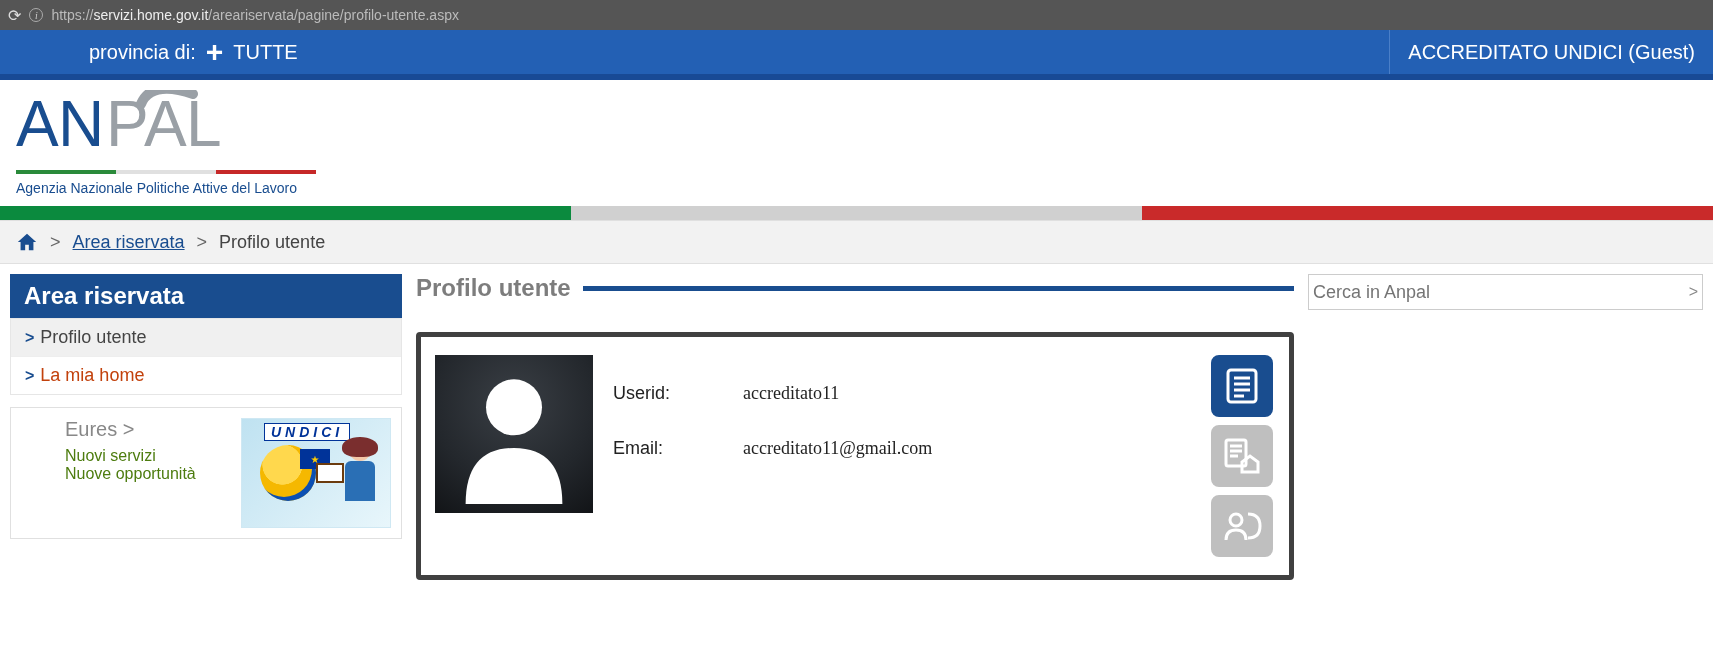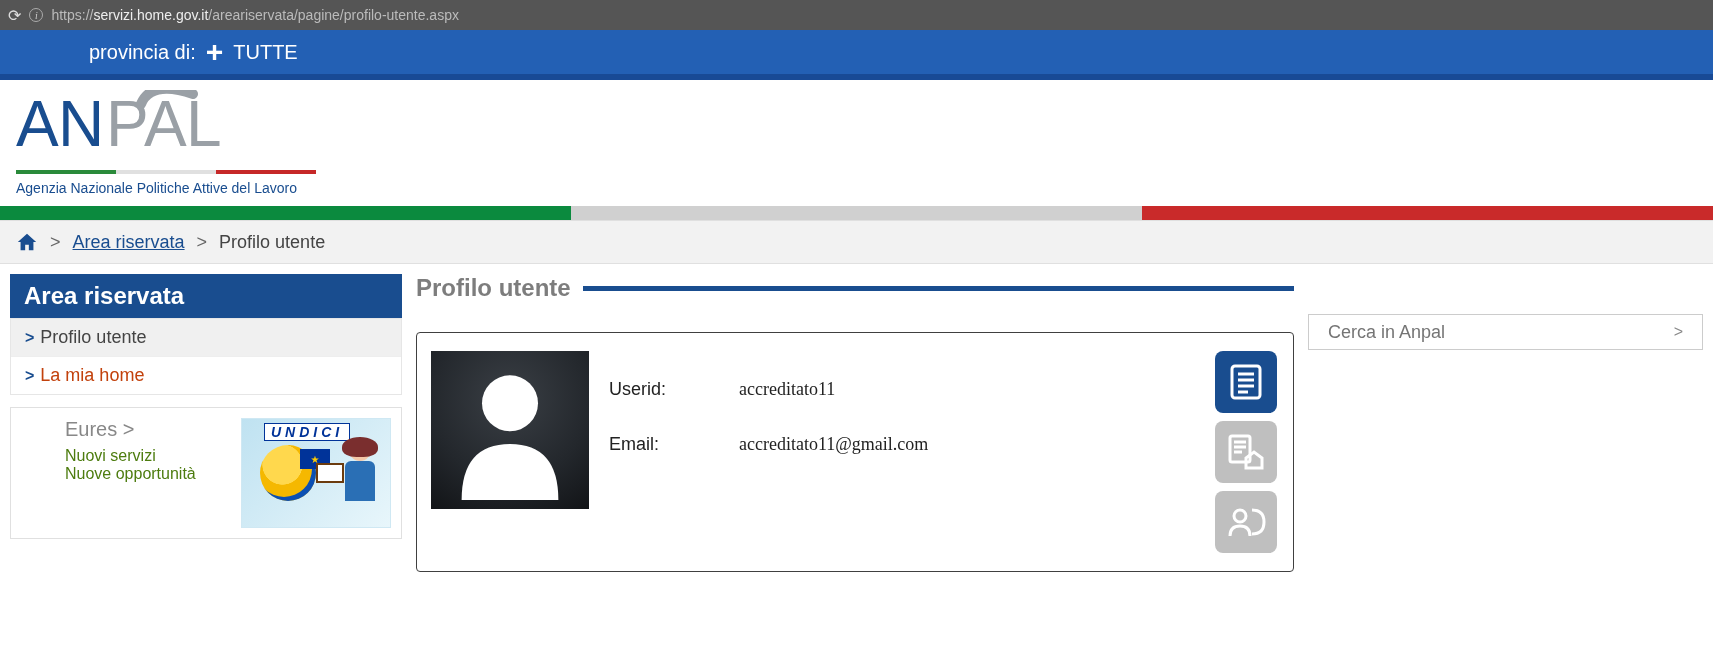--- a/index.html
+++ b/index.html
@@ -63,54 +63,57 @@
     .eures-box .img .person .head{width:22px;height:22px;border-radius:50%;background:#f4c7a8;margin:0 auto;}
     .eures-box .img .person .hair{position:absolute;top:-2px;left:8px;width:36px;height:20px;border-radius:50% 50% 40% 40%;background:#7a2e2e;}
     .eures-box .img .person .body{width:30px;height:40px;background:#2a6fb5;margin:0 auto;border-radius:6px 6px 0 0;}
     .eures-box .img .person .board{position:absolute;top:24px;left:-18px;width:28px;height:20px;background:#fff;border:2px solid #6b3b0e;}
     
     
     .content-header { display:flex; align-items:center; gap:12px; }
     .content-header h2 { color:#7d7d7d; font-size:24px; font-weight:bold; white-space:nowrap;}
     .content-header .rule { flex:1; height:5px; background:#194d8f;}
     
-    .profile-card { margin-top: 30px; border:1px solid #404040; border-radius:4px; padding: 18px 14px; display:flex; gap: 20px; align-items:flex-start;}
+    .profile-card { margin-top: 30px; border:5px solid #404040; border-radius:4px; padding: 18px 14px; display:flex; gap: 20px; align-items:flex-start;}
     .profile-card .avatar { width:158px; height:158px; background: radial-gradient(circle at 50% 30%, #3a3f45 0%, #23272c 60%, #121417 100%); display:flex; align-items:center; justify-content:center; flex-shrink:0;}
     .avatar svg { width:130px; height:140px; }
     .profile-card .fields { flex:1; display:flex; flex-direction:column; gap: 34px; padding-top:28px;}
     .profile-card .row { display:flex; align-items:center;}
     .profile-card .label { width:130px; font-size:18px; color:#222;}
     .profile-card .value { font-size:18px; color:#222;font-family:Liberation Serif, serif;}
     .profile-card .actions { width:66px; flex-shrink:0; display:flex; flex-direction:column; gap:8px; align-items:center;}
     .action-btn { width:62px; height:62px; border-radius:8px; display:flex; align-items:center; justify-content:center; cursor:pointer;}
     .action-btn.active { background:#194d8f; }
     .action-btn.inactive { background:#bfbfbf; }
     .action-btn svg { width:40px; height:40px; }
     
     
-    .search-box { border:1px solid #ccc; height:36px; display:flex; align-items:center; padding:0 19px; justify-content:space-between;margin-top:40px;}
+    .search-box { border:1px solid #ccc; height:36px; display:flex; align-items:center; padding:0 4px; justify-content:space-between;}
     .search-box input { border:none; outline:none; font-size:18px; flex:1; color:#666;}
     .search-box .go { color:#888; font-size:16px;}
   </style>
 </head>
 <body>
 
 <div class="browser-bar">
   <span class="reload-icon">⟳</span>
   <span class="info-icon">i</span>
   <span class="url">
     <span>https://</span><span class="domain">servizi.home.gov.it</span><span>/areariservata/pagine/profilo-utente.aspx</span>
   </span>
 </div>
 
 <div class="top-bar">
   <div class="provincia">
     <span>provincia di:</span>
     <span class="plus-icon">+</span>
     <span>TUTTE</span>
+  </div>
+  <div class="user-info">
+    <span>ACCREDITATO UNDICI (Guest)</span>
   </div>
 </div>
 
 <div class="logo-area">
   <div class="logo-anpal">
     <div>
       <svg width="290" height="70" viewBox="0 0 290 70">
         <text x="0" y="56" font-family="Arial" font-size="64" font-weight="400" fill="#194d8f">A</text>
         <text x="42" y="56" font-family="Arial" font-size="64" font-weight="400" fill="#194d8f">N</text>
         <text x="90" y="56" font-family="Arial" font-size="64" font-weight="300" fill="#9aa0a6">P</text>

